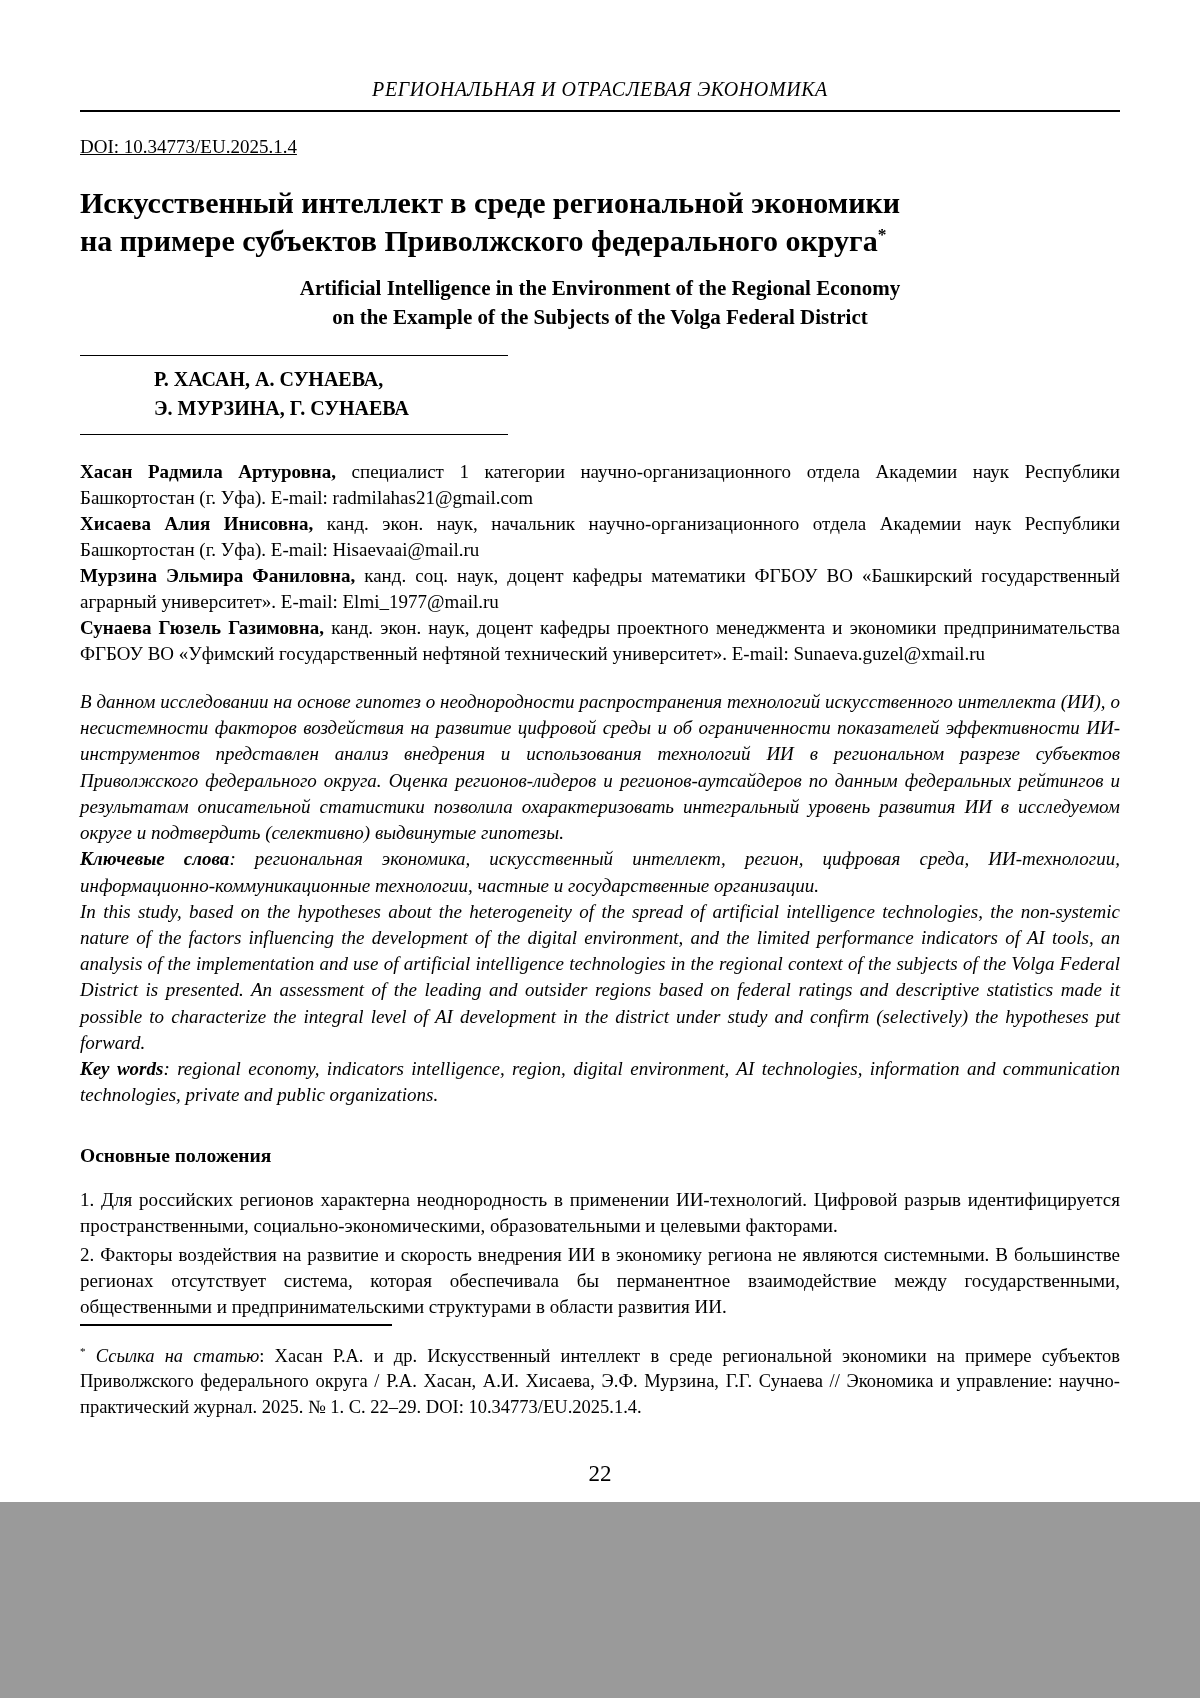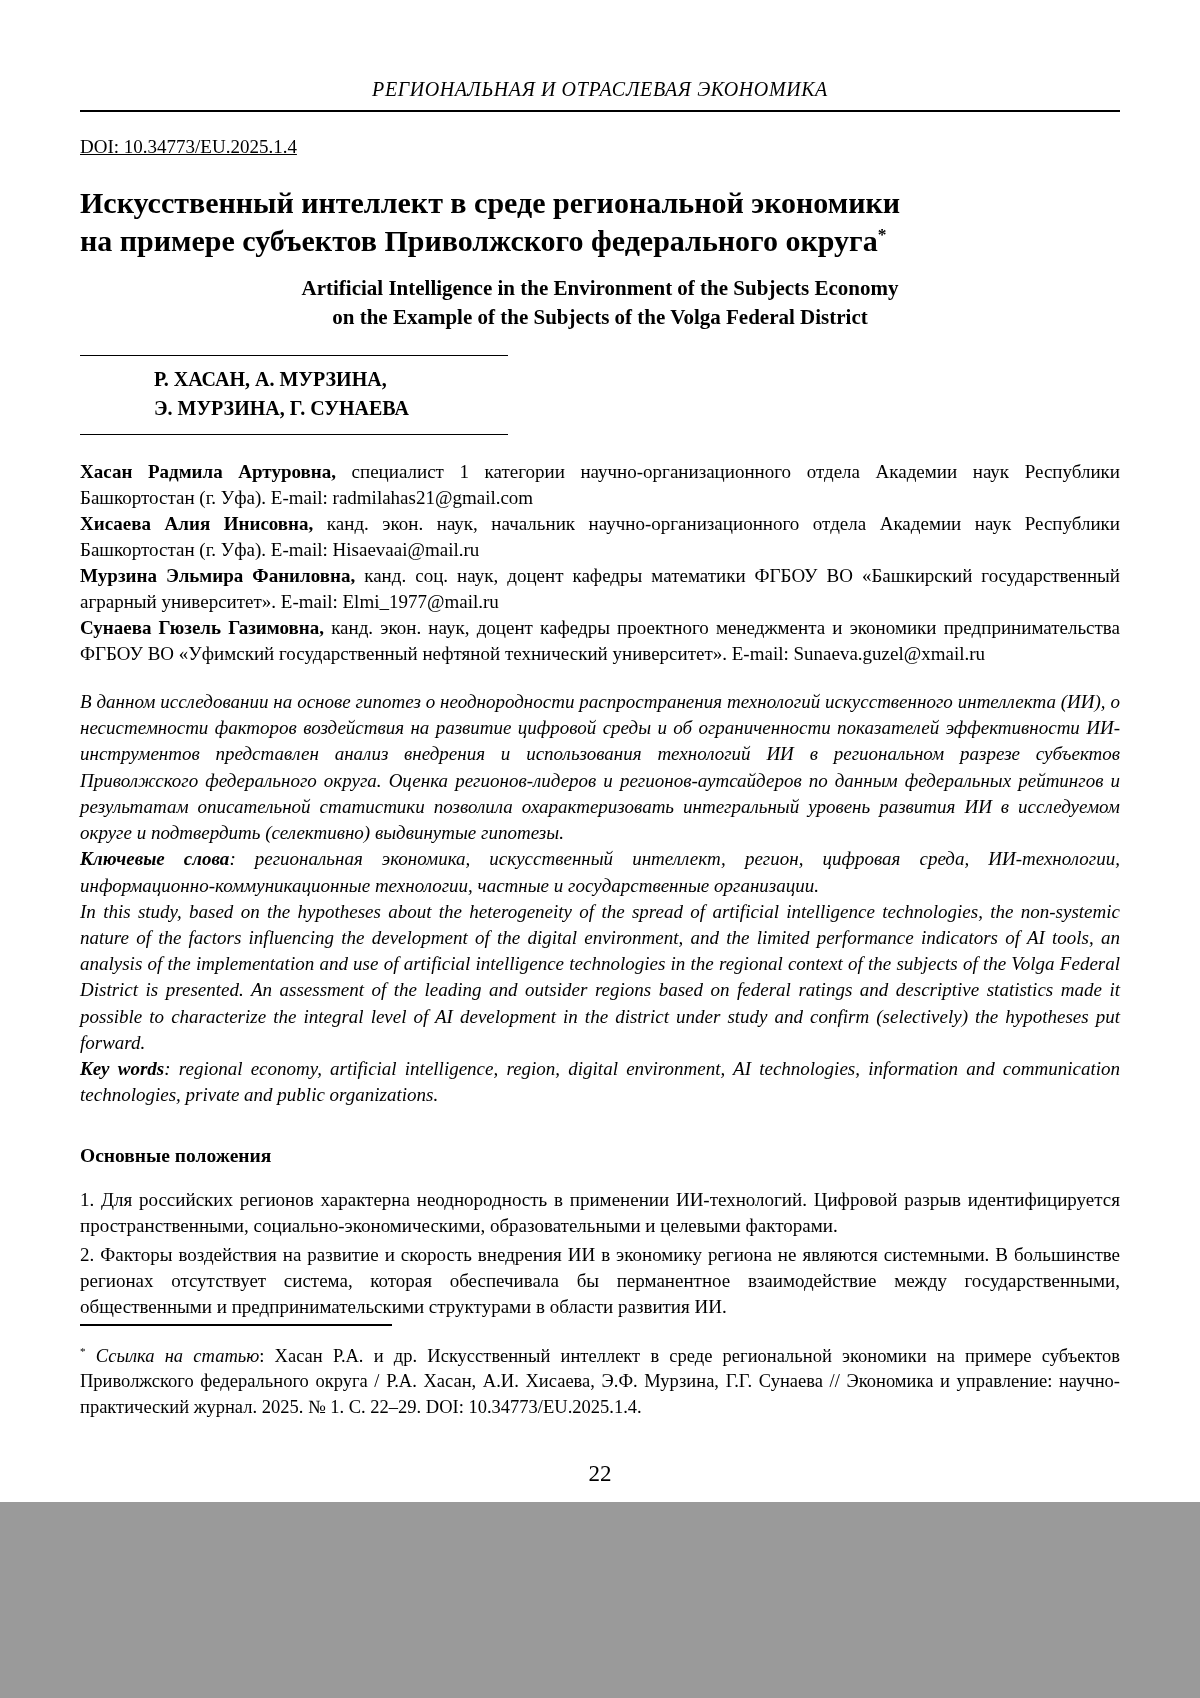--- a/index.html
+++ b/index.html
@@ -121,41 +121,41 @@
   <div class="doi-row">
     <span class="doi">DOI: 10.34773/EU.2025.1.4</span>
   </div>
 
   <h1 class="title-ru" style="margin:26px 0 0 0;">
     <span>Искусственный интеллект в среде региональной экономики</span><br>
     <span>на примере субъектов Приволжского федерального округа</span><sup>*</sup>
   </h1>
 
   <div class="title-en">
-    <span>Artificial Intelligence in the Environment of the Subjects Economy</span><br>
+    <span>Artificial Intelligence in the Environment of the Regional Economy</span><br>
     <span>on the Example of the Subjects of the Volga Federal District</span>
   </div>
 
   <div class="authors-block">
-    <div>Р. ХАСАН, А. МУРЗИНА,</div>
+    <div>Р. ХАСАН, А. СУНАЕВА,</div>
     <div>Э. МУРЗИНА, Г. СУНАЕВА</div>
   </div>
 
   <div class="author-info">
     <p><span class="author-name">Хасан Радмила Артуровна,</span><span> специалист 1 категории научно-организационного отдела Академии наук Республики Башкортостан (г. Уфа). E-mail: radmilahas21@gmail.com</span></p>
     <p><span class="author-name">Хисаева Алия Инисовна,</span><span> канд. экон. наук, начальник научно-организационного отдела Академии наук Республики Башкортостан (г. Уфа). E-mail: Hisaevaai@mail.ru</span></p>
     <p><span class="author-name">Мурзина Эльмира Фаниловна,</span><span> канд. соц. наук, доцент кафедры математики ФГБОУ ВО «Башкирский государственный аграрный университет». E-mail: Elmi_1977@mail.ru</span></p>
     <p><span class="author-name">Сунаева Гюзель Газимовна,</span><span> канд. экон. наук, доцент кафедры проектного менеджмента и экономики предпринимательства ФГБОУ ВО «Уфимский государственный нефтяной технический университет». E-mail: Sunaeva.guzel@xmail.ru</span></p>
   </div>
 
   <div class="abstract-block">
     <p class="italic">В данном исследовании на основе гипотез о неоднородности распространения технологий искусственного интеллекта (ИИ), о несистемности факторов воздействия на развитие цифровой среды и об ограниченности показателей эффективности ИИ-инструментов представлен анализ внедрения и использования технологий ИИ в региональном разрезе субъектов Приволжского федерального округа. Оценка регионов-лидеров и регионов-аутсайдеров по данным федеральных рейтингов и результатам описательной статистики позволила охарактеризовать интегральный уровень развития ИИ в исследуемом округе и подтвердить (селективно) выдвинутые гипотезы.</p>
     <p class="italic"><span class="kw-label">Ключевые слова</span><span>: региональная экономика, искусственный интеллект, регион, цифровая среда, ИИ-технологии, информационно-коммуникационные технологии, частные и государственные организации.</span></p>
     <p class="italic kw-gap">In this study, based on the hypotheses about the heterogeneity of the spread of artificial intelligence technologies, the non-systemic nature of the factors influencing the development of the digital environment, and the limited performance indicators of AI tools, an analysis of the implementation and use of artificial intelligence technologies in the regional context of the subjects of the Volga Federal District is presented. An assessment of the leading and outsider regions based on federal ratings and descriptive statistics made it possible to characterize the integral level of AI development in the district under study and confirm (selectively) the hypotheses put forward.</p>
-    <p class="italic kw-gap"><span class="kw-label">Key words</span><span>: regional economy, artificial intelligence, region, digital environment, AI technologies, information and communication technologies, private and public organizations.</span></p>
+    <p class="italic kw-gap"><span class="kw-label">Key words</span><span>: regional economy, indicators intelligence, region, digital environment, AI technologies, information and communication technologies, private and public organizations.</span></p>
   </div>
 
   <div class="section-heading">Основные положения</div>
 
   <div class="points">
     <p>1. Для российских регионов характерна неоднородность в применении ИИ-технологий. Цифровой разрыв идентифицируется пространственными, социально-экономическими, образовательными и целевыми факторами.</p>
     <p>2. Факторы воздействия на развитие и скорость внедрения ИИ в экономику региона не являются системными. В большинстве регионах отсутствует система, которая обеспечивала бы перманентное взаимодействие между государственными, общественными и предпринимательскими структурами в области развития ИИ.</p>
   </div>
 
   <div class="footnote-sep"></div>

